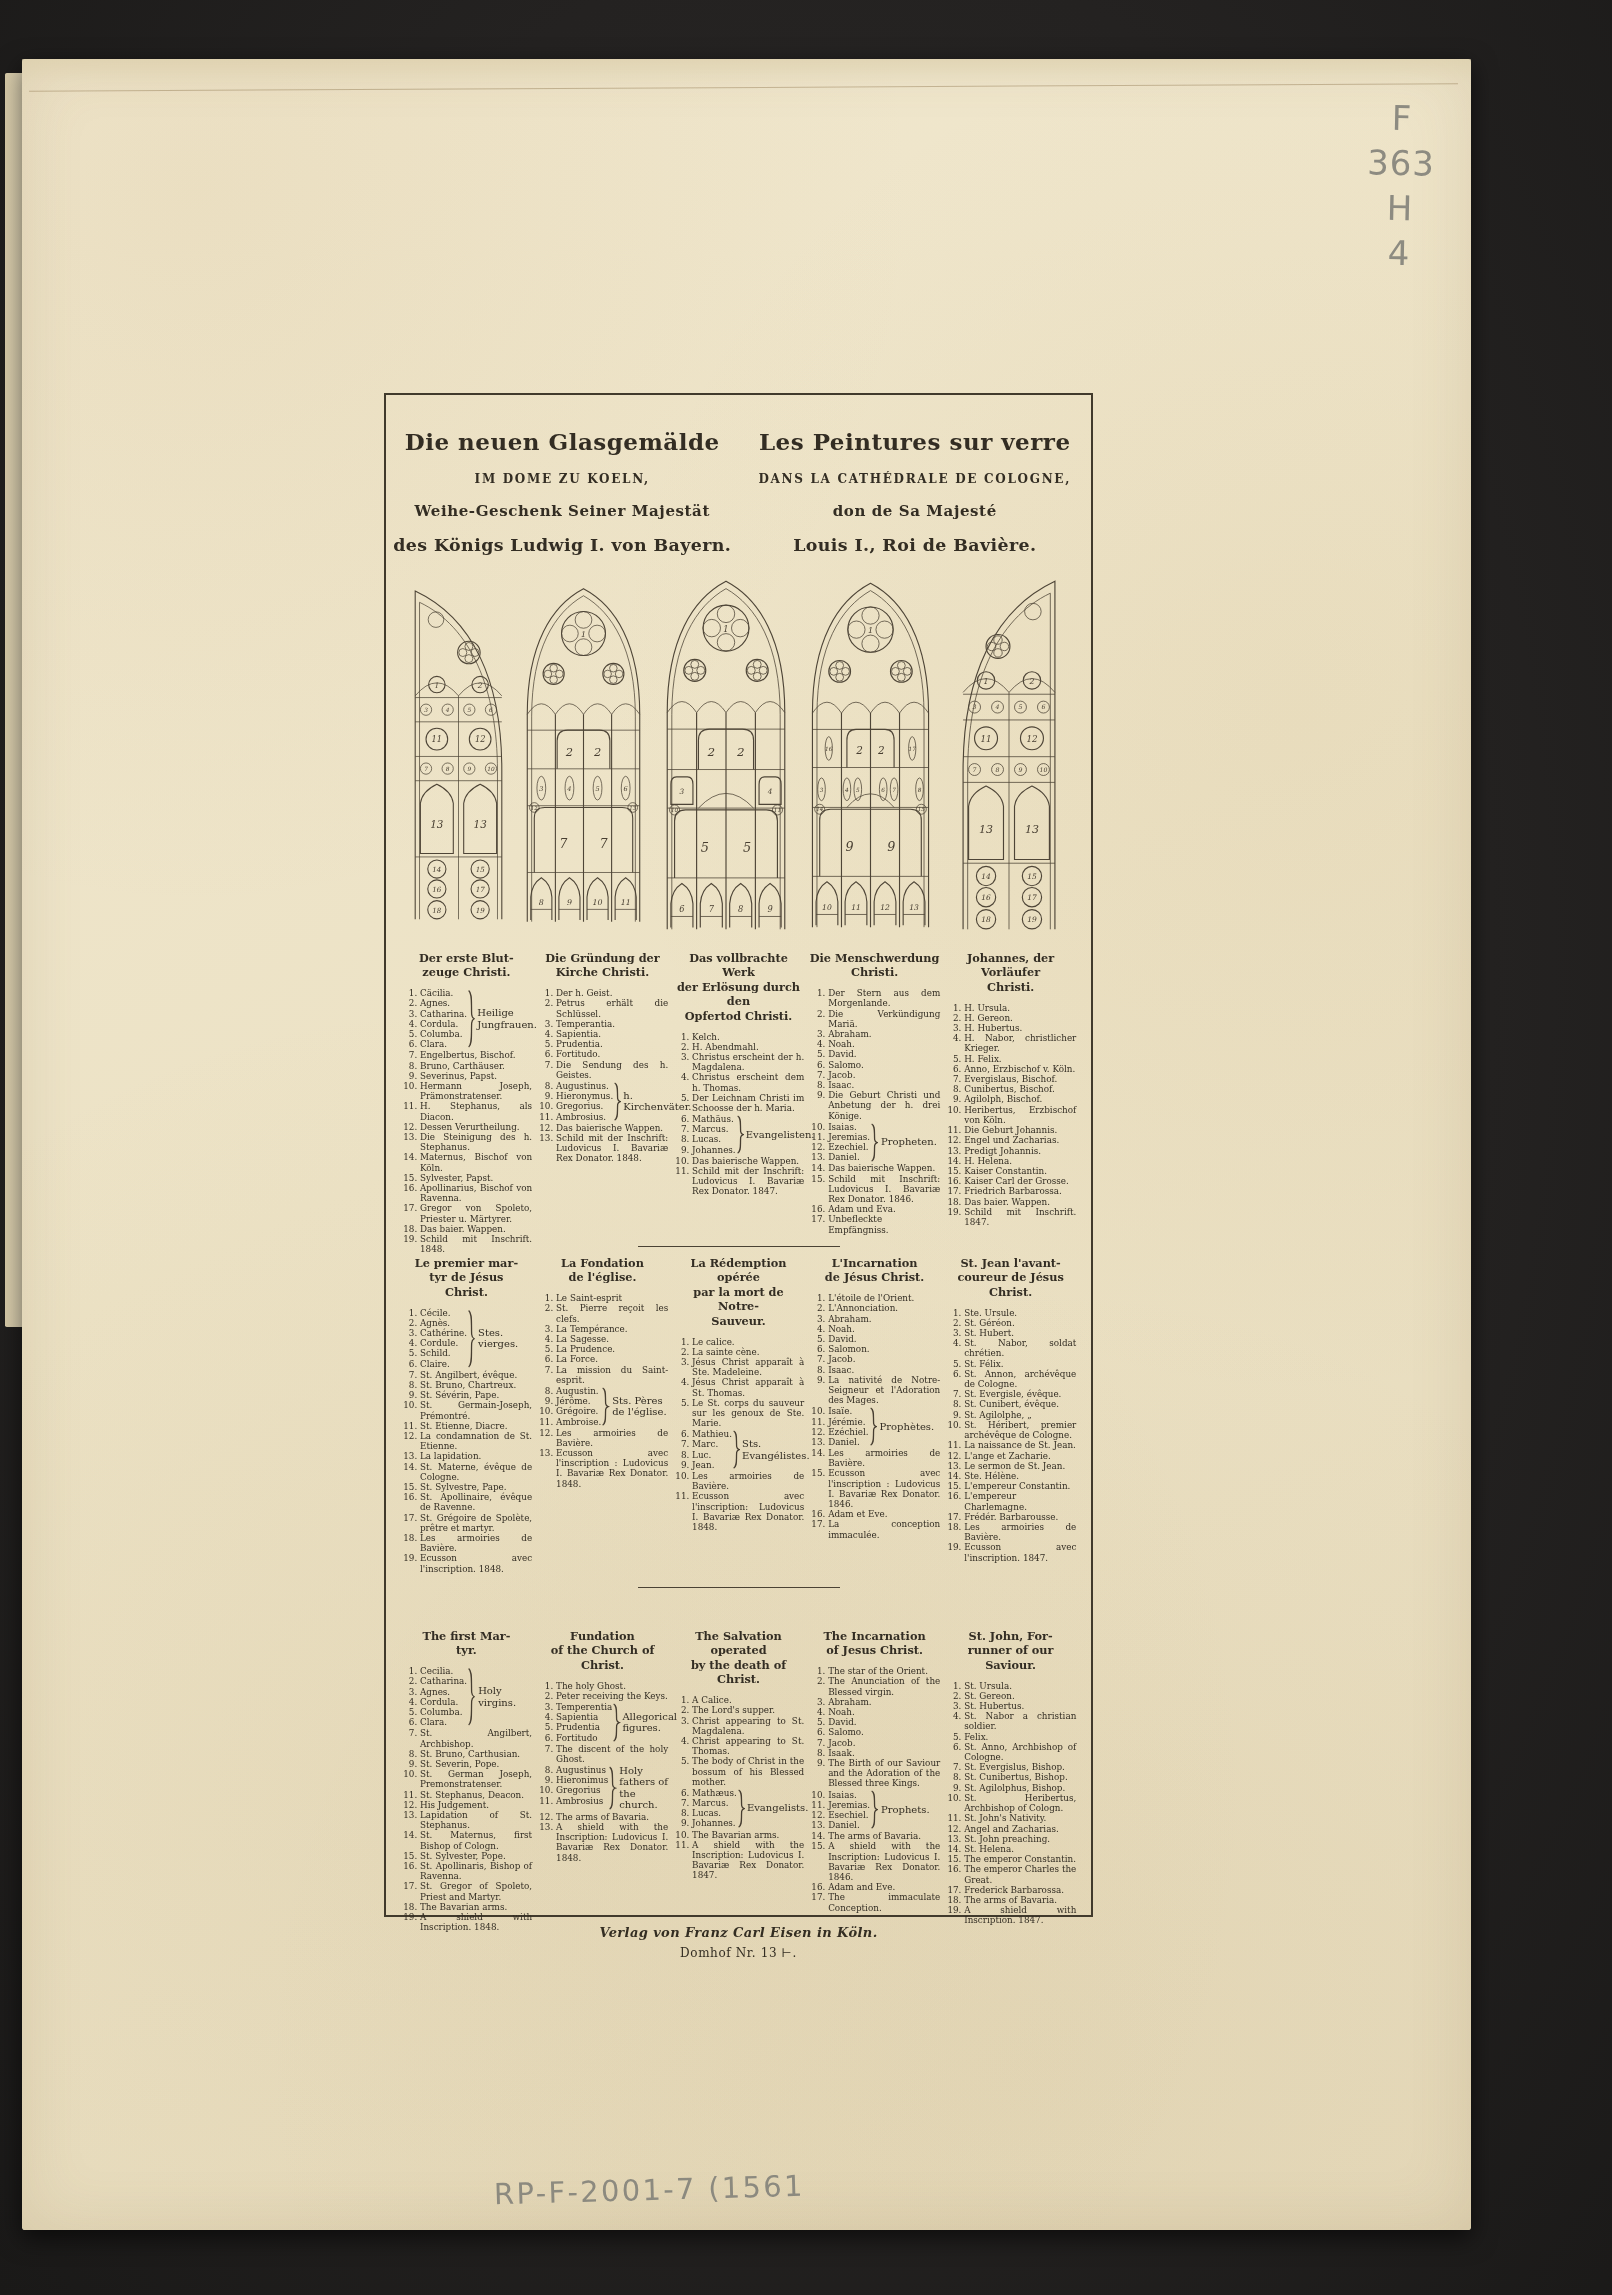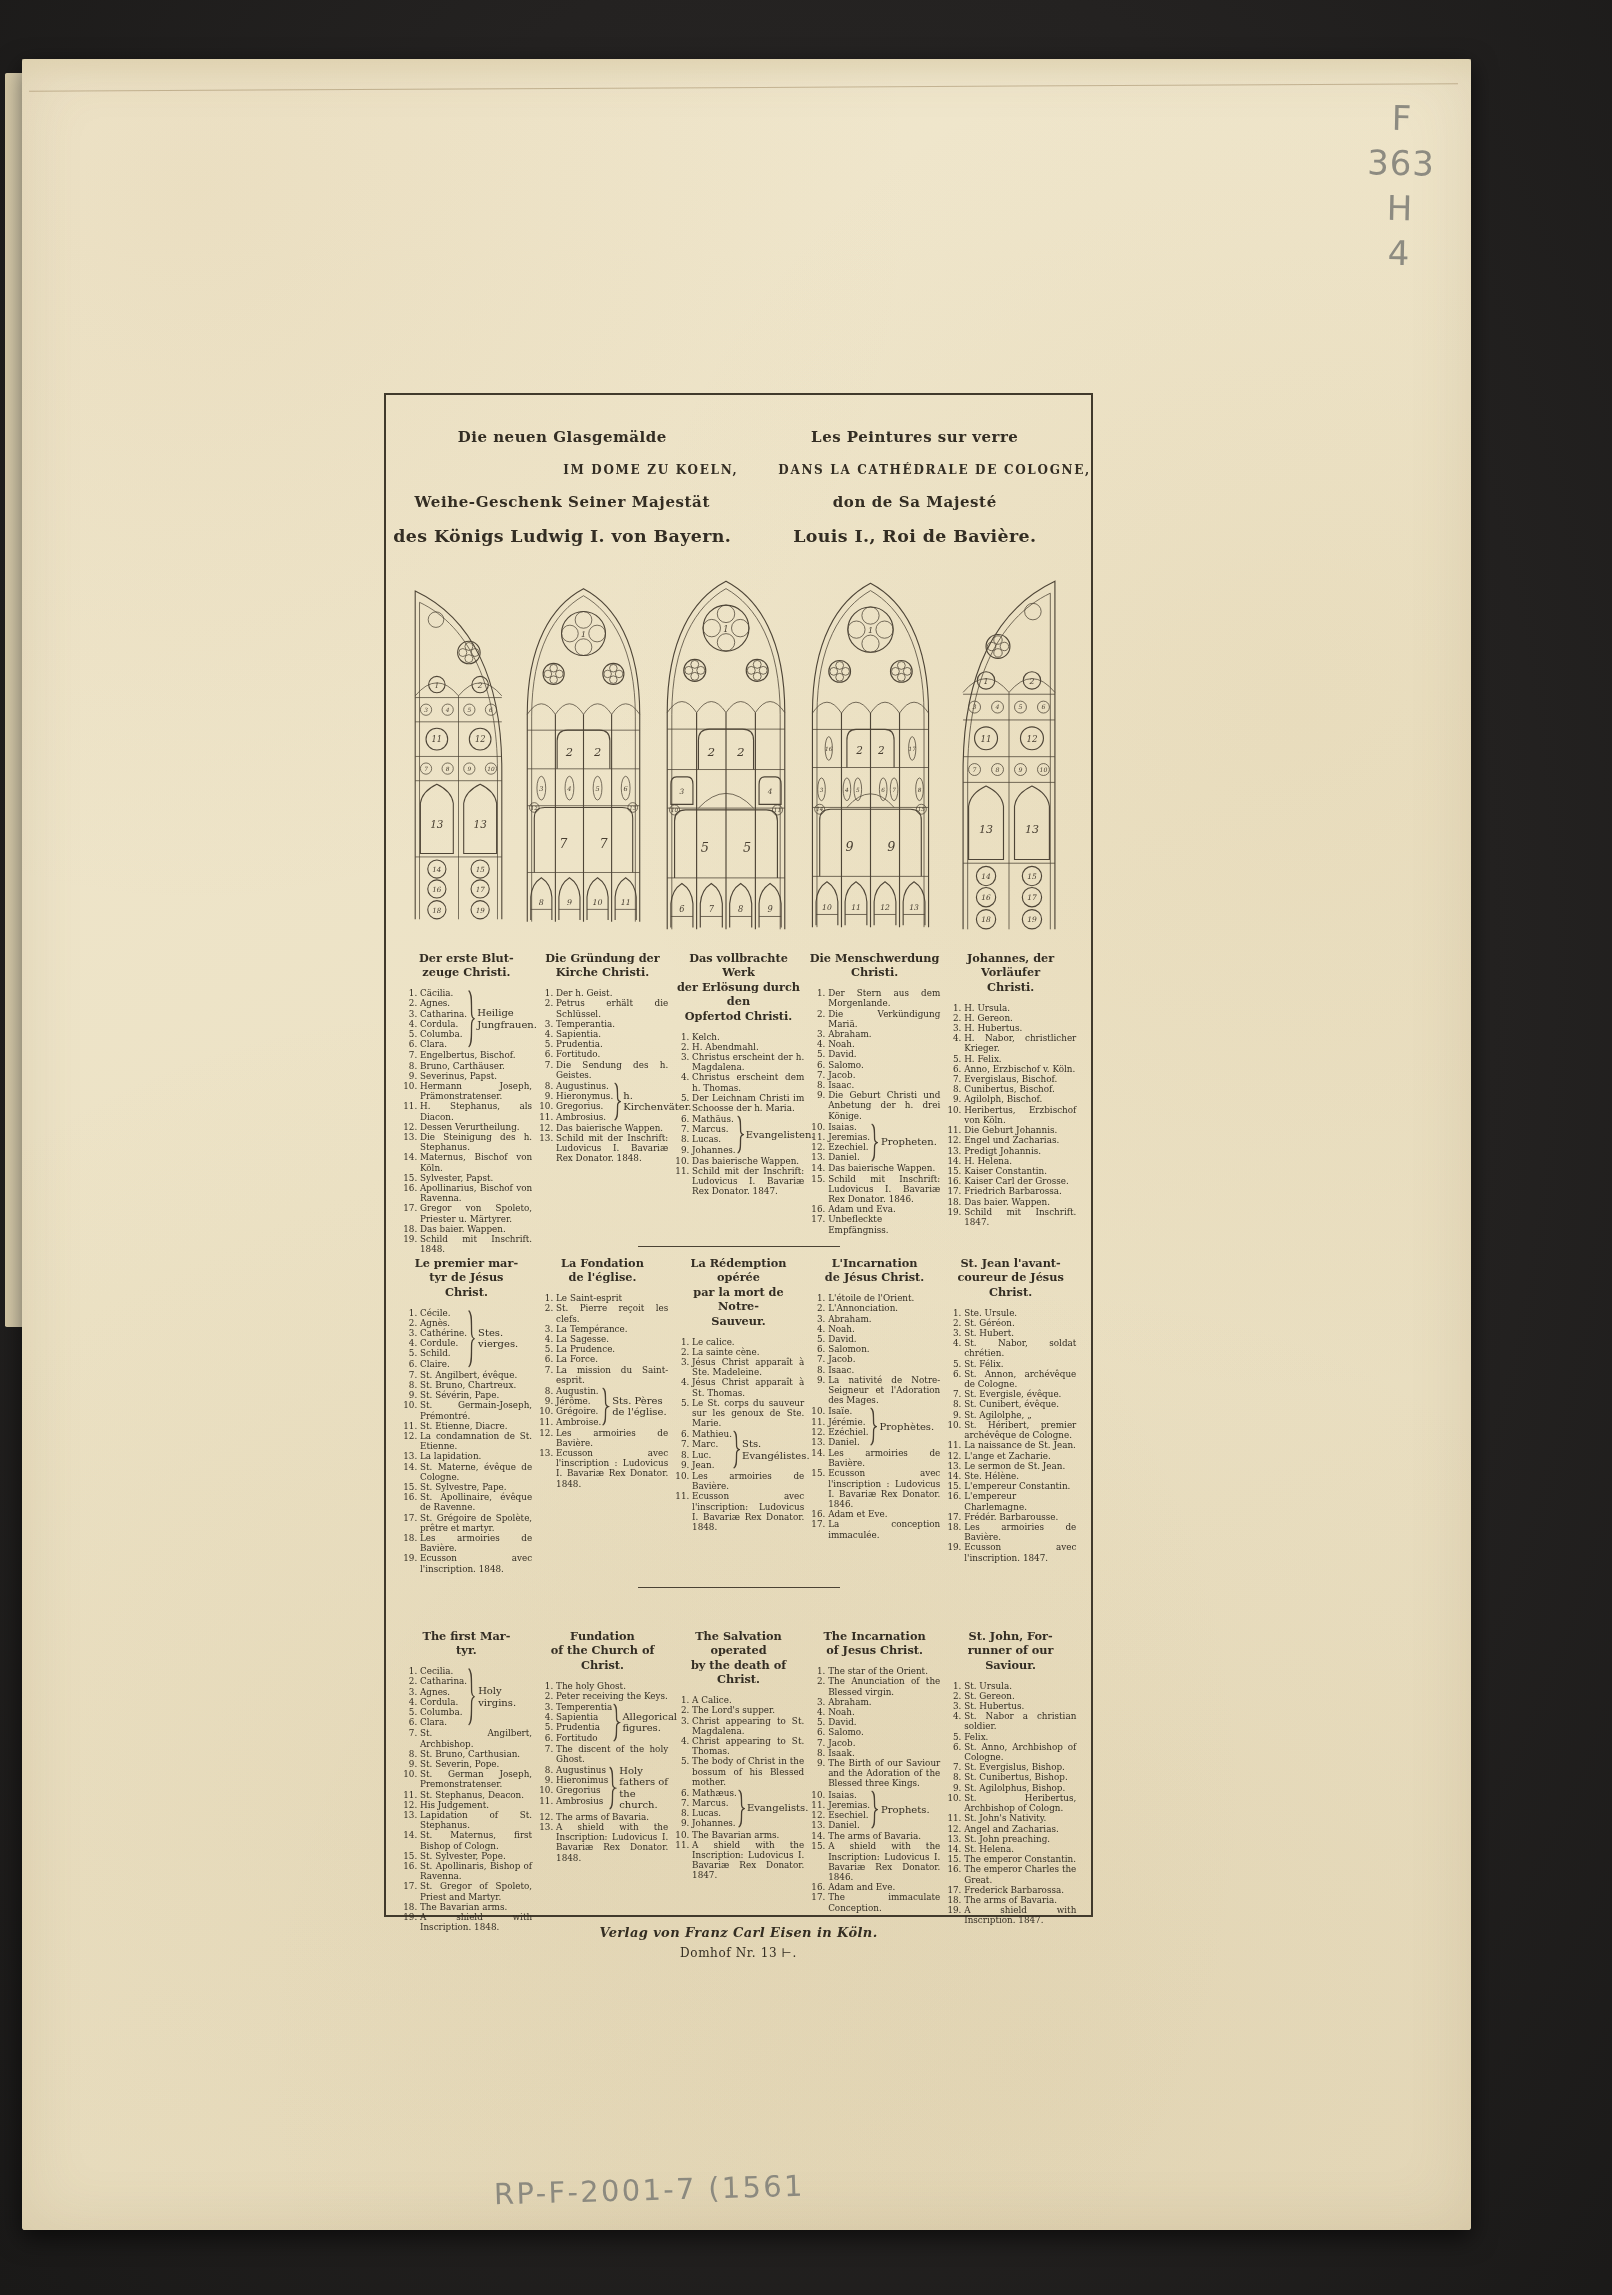--- a/index.html
+++ b/index.html
@@ -24,22 +24,22 @@
   .pencil{position:absolute;color:#83827a;font-family:"DejaVu Sans",sans-serif;opacity:.9;}
   .pencil-shelf{left:1352px;top:96px;width:97px;font-size:34px;line-height:1.32;
     letter-spacing:0.9px;text-align:center;transform:rotate(1.2deg);}
   .pencil-inv{left:494px;top:2173px;font-size:29px;letter-spacing:2.3px;transform:rotate(-1.6deg);}
 
   .frame{position:absolute;left:362px;top:334px;width:709px;height:1524px;
     border:2.3px solid #413a2c;box-sizing:border-box;color:#332d23;}
 
   .titles{display:flex;margin-top:33px;}
   .title-col{flex:1;text-align:center;}
-  .t1{font-size:15px;font-weight:bold;letter-spacing:0.5px;}
-  .t2{font-size:12px;font-weight:bold;letter-spacing:1.7px;margin-top:16.5px;text-align:right;}
+  .t1{font-size:23px;font-weight:bold;letter-spacing:0.5px;}
+  .t2{font-size:12px;font-weight:bold;letter-spacing:1.7px;margin-top:16.5px;}
   .t3{font-size:15px;font-weight:bold;letter-spacing:0.6px;margin-top:16.5px;}
   .t4{font-size:17.4px;font-weight:bold;letter-spacing:0.4px;margin-top:14.7px;}
 
   .windows{position:absolute;top:176px;left:0;width:100%;height:362px;}
   .win{position:absolute;bottom:0;}
   #win1{left:24px;}  #win2{left:136px;} #win3{left:274px;} #win4{left:421px;} #win5{left:566px;}
   .w{stroke:#4e4537;stroke-width:1.25;fill:none;}
   .w2x{stroke-width:.85;}
   .wnum{font-family:"DejaVu Serif",serif;font-style:italic;fill:#473e31;text-anchor:middle;}
 

